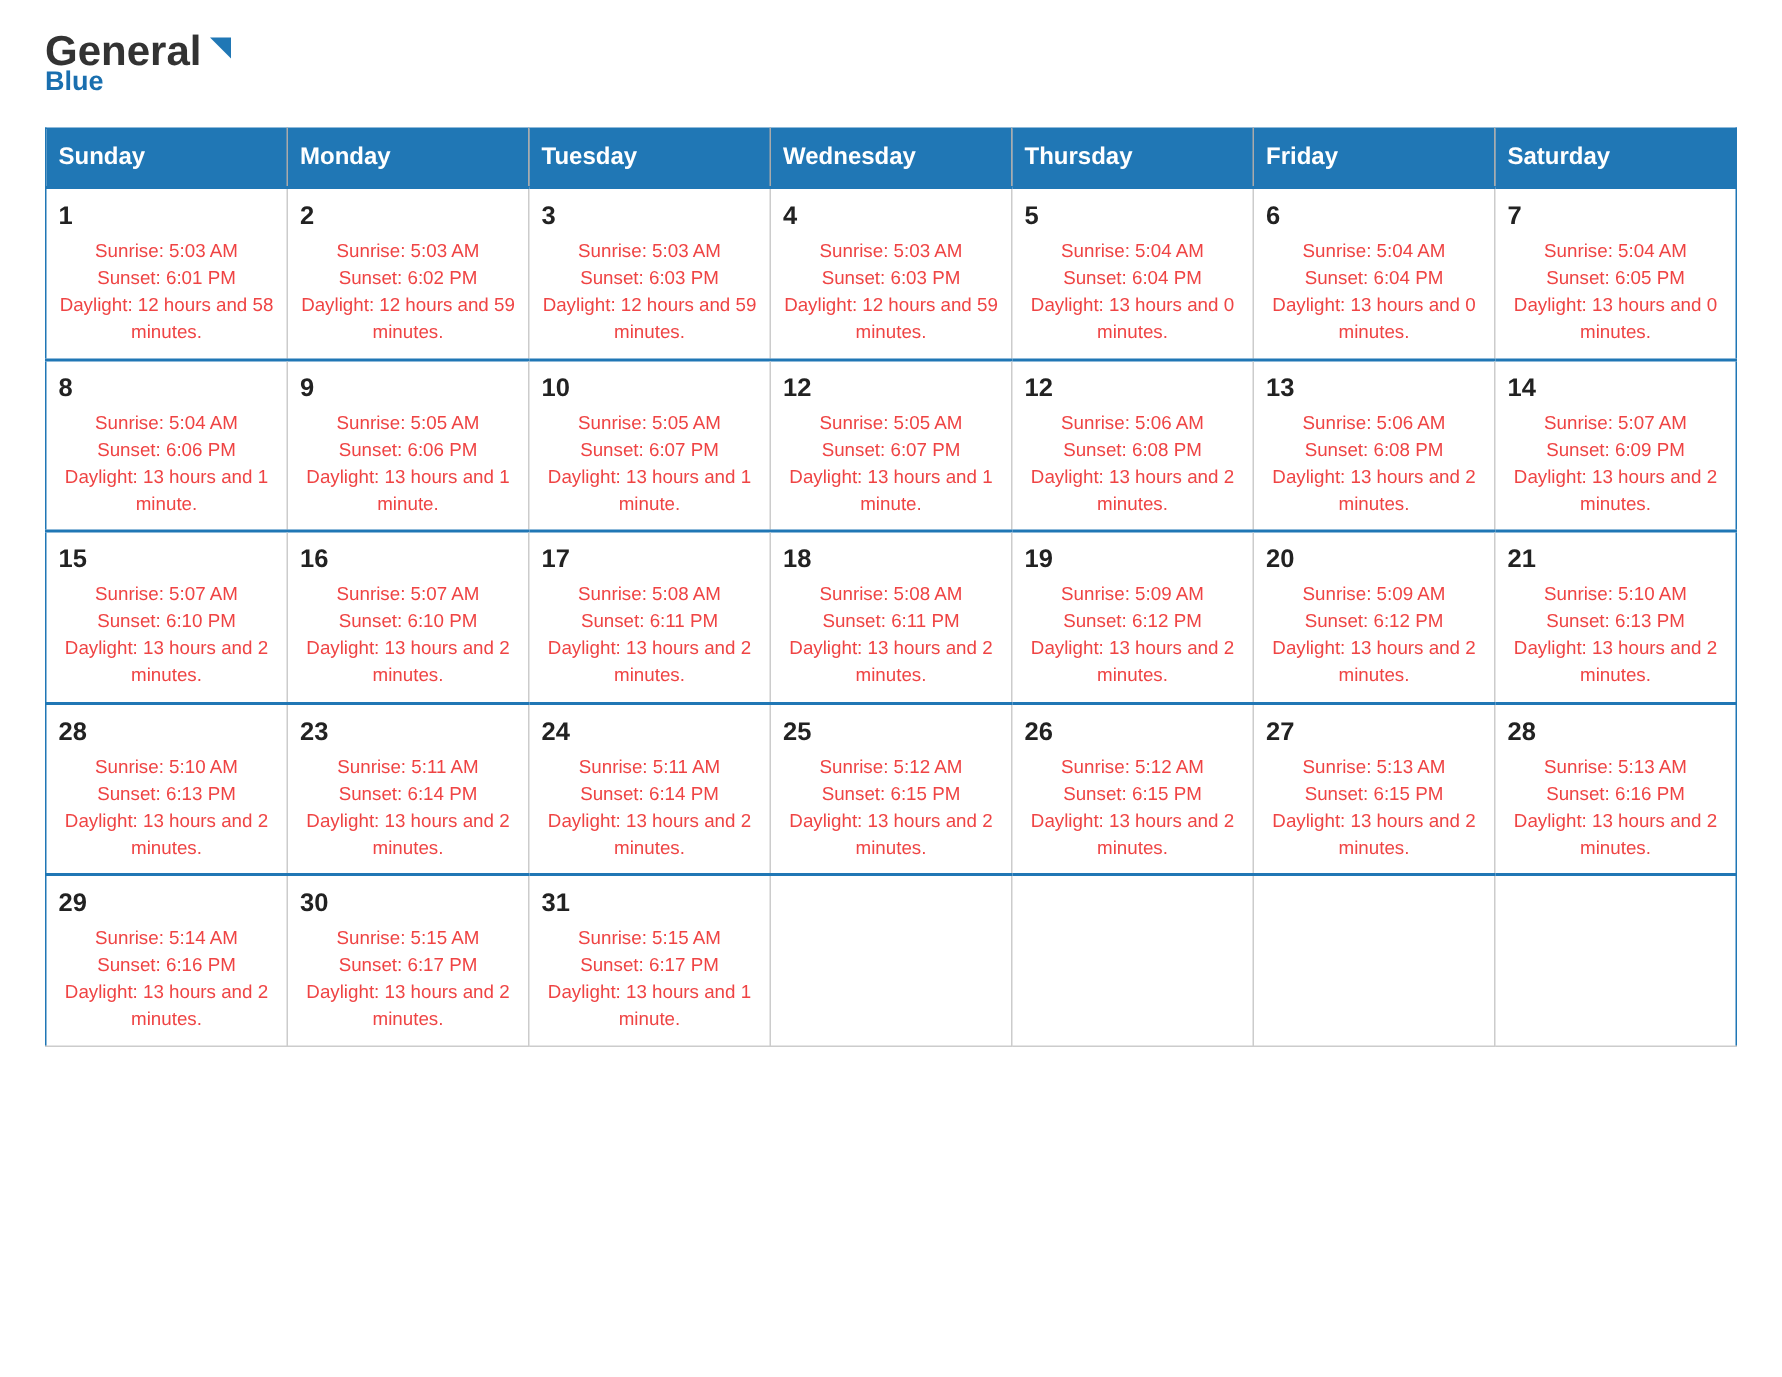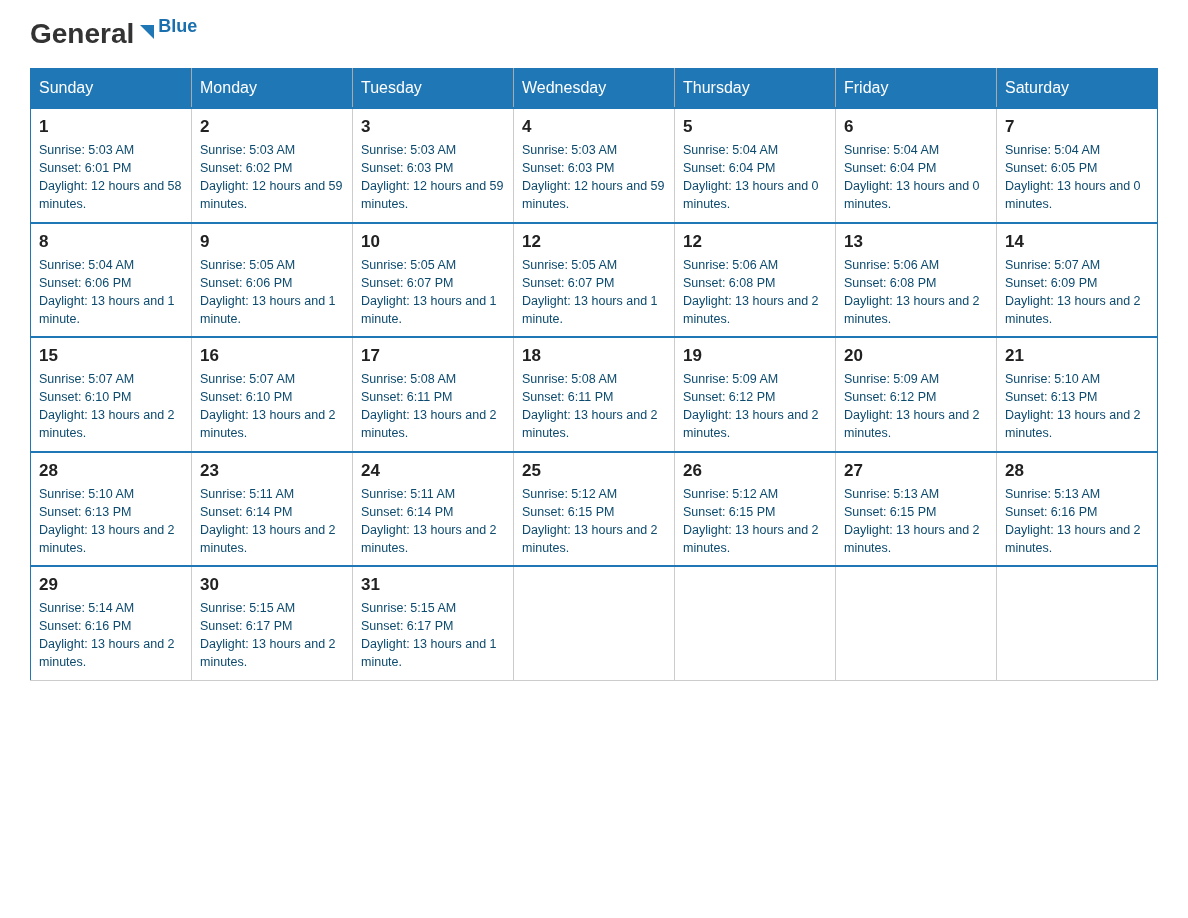--- a/index.html
+++ b/index.html
@@ -11,21 +11,21 @@
       padding: 20px 30px;
     }
     .header-area {
       display: flex;
       justify-content: space-between;
       align-items: flex-start;
       margin-bottom: 20px;
     }
     .logo {
       display: flex;
-      flex-direction: row;
+      flex-direction: column;
       align-items: flex-start;
     }
     .logo-text {
       font-size: 28px;
       font-weight: bold;
       color: #333;
       line-height: 1;
     }
     .logo-blue-line {
       color: #1a6faf;
@@ -49,21 +49,21 @@
     }
     .calendar-table {
       width: 100%;
       border-collapse: collapse;
       table-layout: fixed;
     }
     .calendar-table th {
       background-color: #2077b5;
       color: #ffffff;
       font-size: 16px;
-      font-weight: normal;
+      font-weight: bold;
       padding: 10px 8px;
       text-align: left;
       border: 1px solid #aaaaaa;
     }
     .calendar-table td {
       vertical-align: top;
       padding: 8px;
       border: 1px solid #cccccc;
       height: 110px;
       font-size: 13px;
@@ -73,21 +73,22 @@
     .day-number {
       font-size: 17px;
       font-weight: bold;
       color: #222;
       margin-bottom: 4px;
       display: block;
     }
     .day-info {
       font-size: 12.5px;
       line-height: 1.45;
-      color: #0c4a6e;
+      color: #ef4444;
+      text-align: center;
     }
     .calendar-table tr td:first-child,
     .calendar-table tr th:first-child {
       border-left: 1px solid #2077b5;
     }
     .calendar-table tr td:last-child,
     .calendar-table tr th:last-child {
       border-right: 1px solid #2077b5;
     }
     .calendar-table thead tr th {

